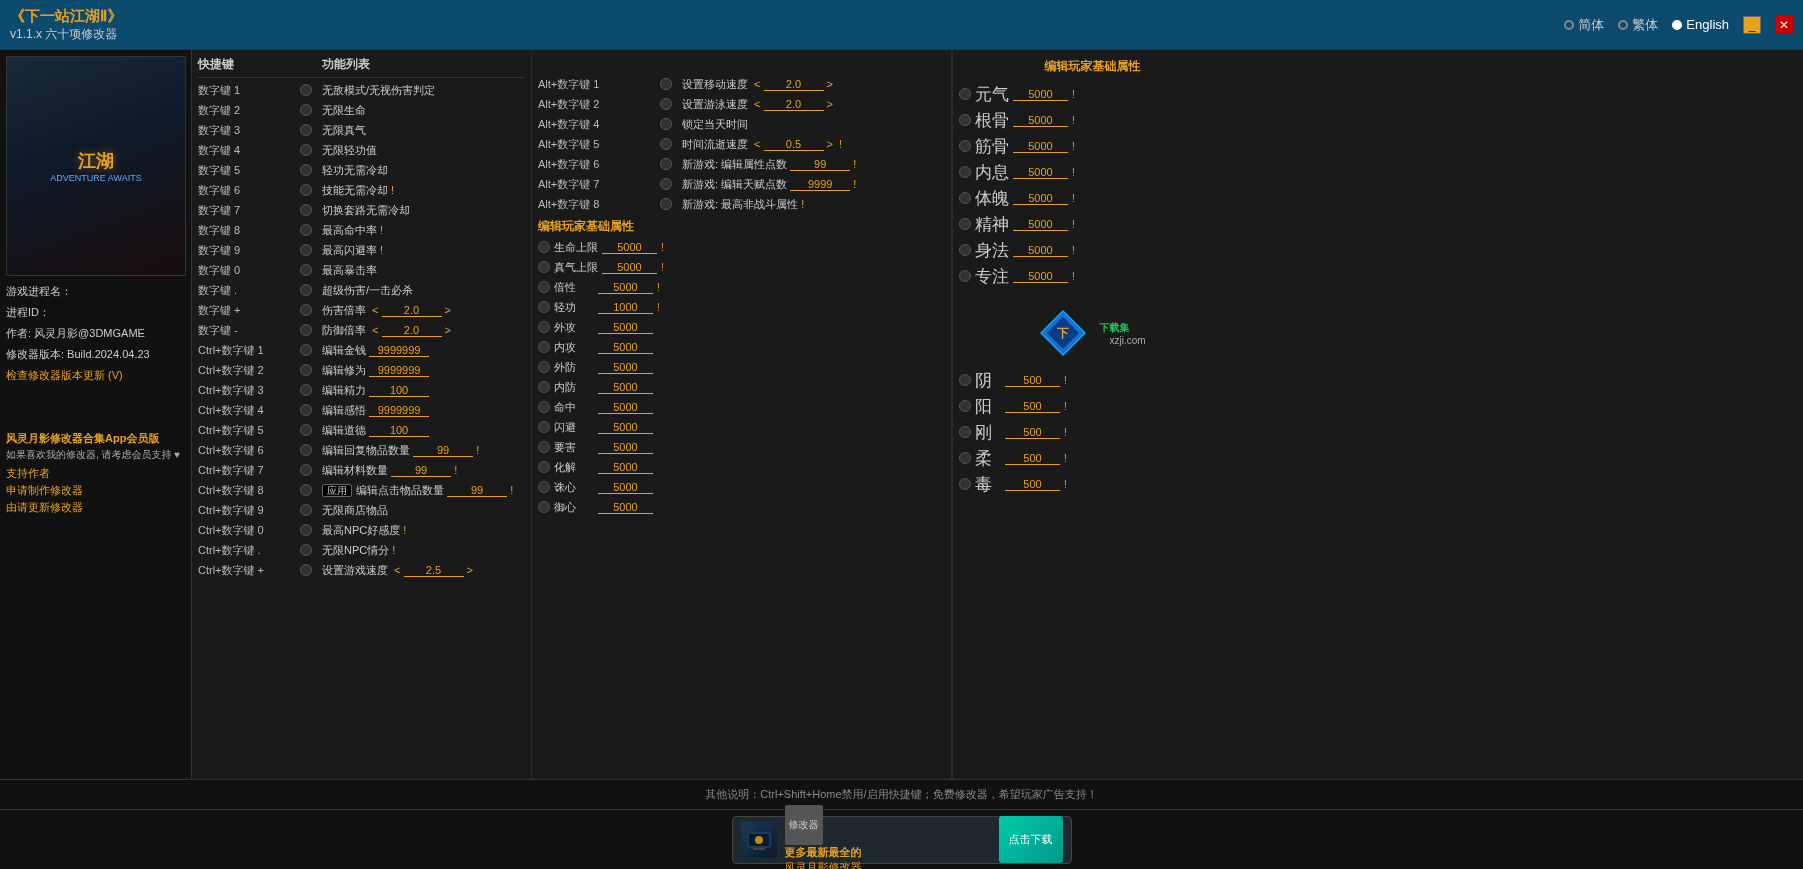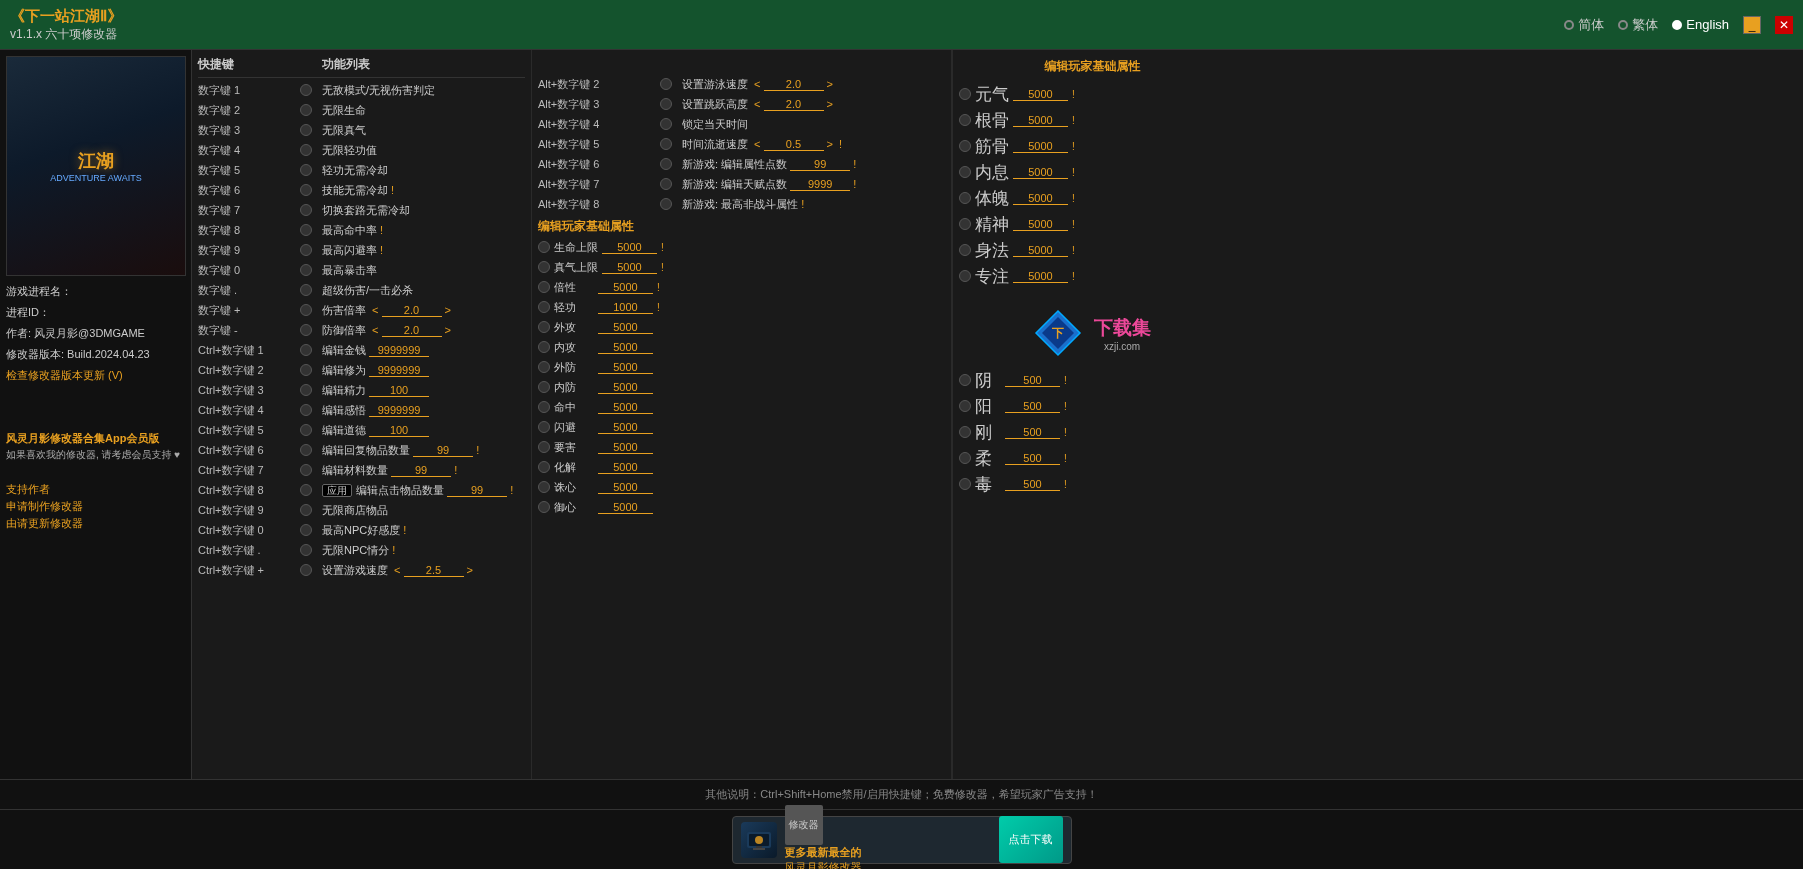--- a/index.html
+++ b/index.html
@@ -6,21 +6,21 @@
     body {
       background: #1a1a1a;
       color: #ccc;
       font-family: 'Microsoft YaHei', SimHei, sans-serif;
       font-size: 12px;
       width: 1803px;
       min-height: 869px;
       overflow: hidden;
     }
     .top-bar {
-      background: #14532d;
+      background: #0c4a6e;
       display: flex;
       align-items: center;
       justify-content: space-between;
       padding: 4px 10px;
       height: 50px;
       border-bottom: 1px solid #333;
     }
     .top-bar-left .title1 {
       color: #e8a020;
       font-size: 15px;
@@ -95,21 +95,21 @@
       font-size: 18px;
       font-weight: bold;
       text-align: center;
       text-shadow: 0 0 10px #e8a02088;
     }
     .sidebar-field { margin-bottom: 6px; color: #aaa; font-size: 11px; }
     .sidebar-field span { color: #ccc; text-align: center; }
     .sidebar-link { color: #e8a020; font-size: 11px; cursor: pointer; display: block; margin-bottom: 2px; }
     .sidebar-section { margin-top: 6px; }
     .sidebar-vip { color: #e8a020; font-size: 11px; font-weight: bold; margin-bottom: 2px; margin-top: 48px; }
-    .sidebar-vip-desc { color: #aaa; font-size: 10px; margin-bottom: 20px; }
+    .sidebar-vip-desc { color: #aaa; font-size: 10px; margin-bottom: 4px; }
 
     
     .content-area {
       flex: 1;
       display: flex;
       overflow: hidden;
     }
 
     
     .col1, .col2, .col3 {
@@ -233,22 +233,22 @@
 
     
     .logo-area {
       display: flex;
       align-items: center;
       justify-content: center;
       padding: 10px;
       margin-top: 10px;
     }
     .logo-text {
-      color: #ec4899;
-      font-size: 19px;
+      color: #22c55e;
+      font-size: 10px;
       font-weight: bold;
       margin-left: 6px;
     }
     .logo-sub {
       color: #aaa;
       font-size: 10px;
       margin-left: 16px;
     }
 
     
@@ -514,28 +514,28 @@
         <span class="key-label">Ctrl+数字键 +</span>
         <span class="indicator"></span>
         <span class="func-label">设置游戏速度 <span class="angle-btn">&lt;</span><span class="value-box">2.5</span><span class="angle-btn">&gt;</span></span>
       </div>
     </div>
 
     <div class="col2">
 
       <div style="height:20px;"></div>
       <div class="col2-grid">
+        <span class="key-label">Alt+数字键 1</span>
+        <span class="indicator"></span>
+        <span class="func-label">设置移动速度 <span class="angle-btn">&lt;</span><span class="value-box">2.0</span><span class="angle-btn">&gt;</span></span>
+      </div>
+      <div class="col2-grid">
         <span class="key-label">Alt+数字键 2</span>
         <span class="indicator"></span>
         <span class="func-label">设置游泳速度 <span class="angle-btn">&lt;</span><span class="value-box">2.0</span><span class="angle-btn">&gt;</span></span>
-      </div>
-      <div class="col2-grid">
-        <span class="key-label">Alt+数字键 3</span>
-        <span class="indicator"></span>
-        <span class="func-label">设置跳跃高度 <span class="angle-btn">&lt;</span><span class="value-box">2.0</span><span class="angle-btn">&gt;</span></span>
       </div>
       <div class="col2-grid">
         <span class="key-label">Alt+数字键 4</span>
         <span class="indicator"></span>
         <span class="func-label">锁定当天时间</span>
       </div>
       <div class="col2-grid">
         <span class="key-label">Alt+数字键 5</span>
         <span class="indicator"></span>
         <span class="func-label">时间流逝速度 <span class="angle-btn">&lt;</span><span class="value-box">0.5</span><span class="angle-btn">&gt;</span> <span class="warn">!</span></span>

